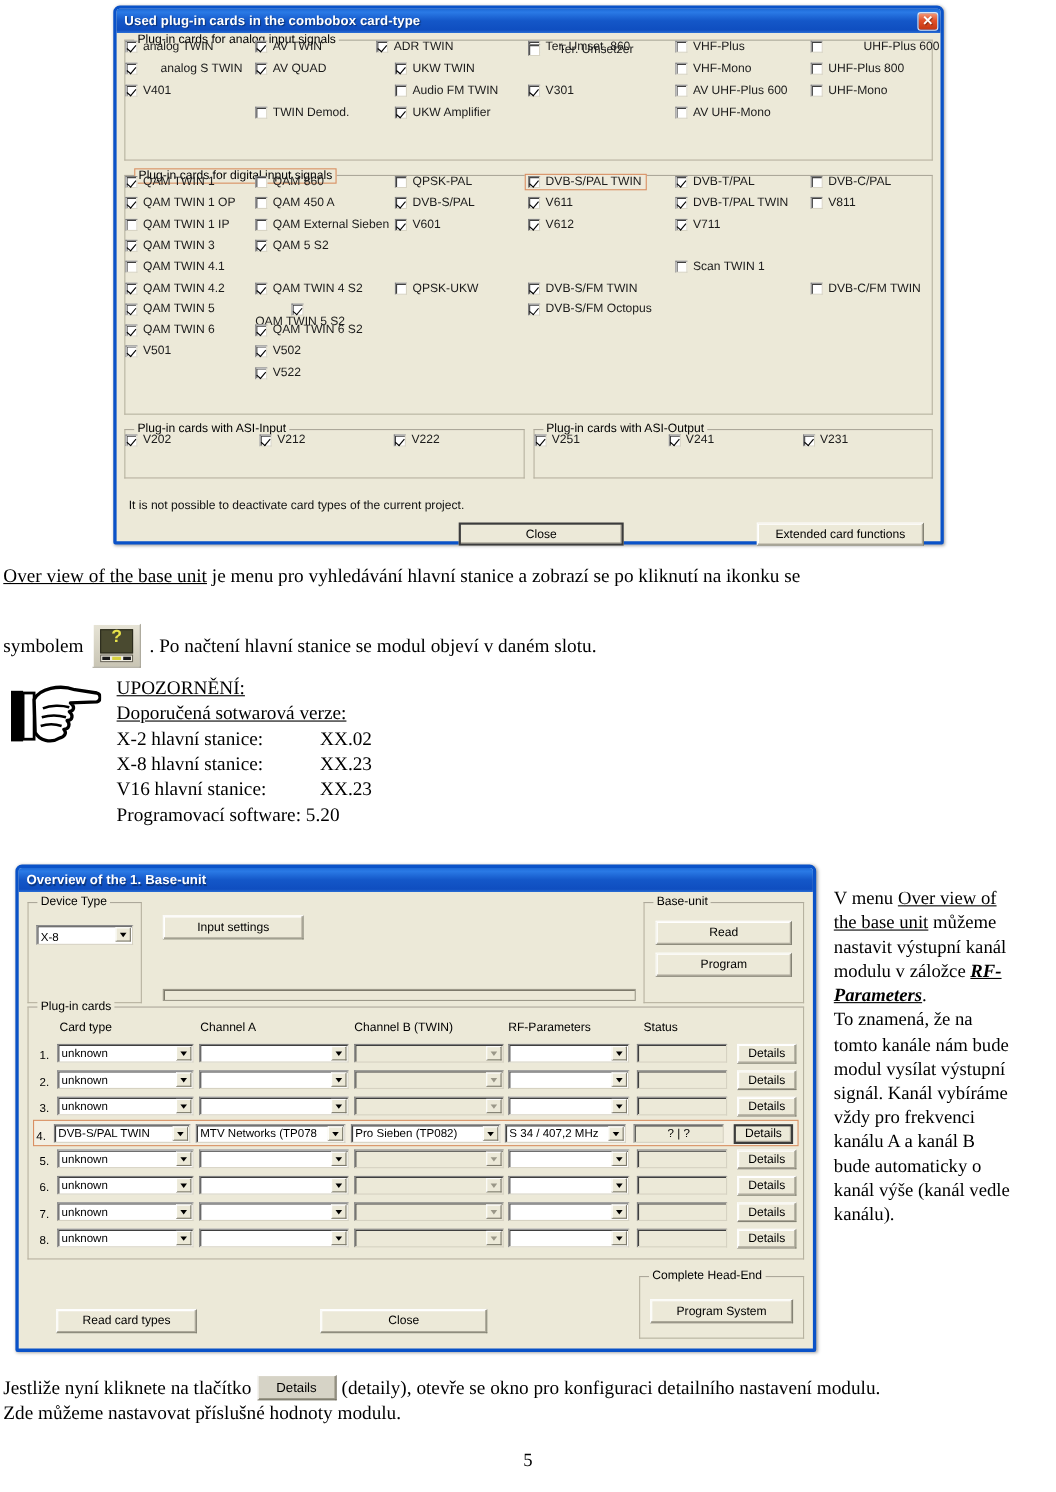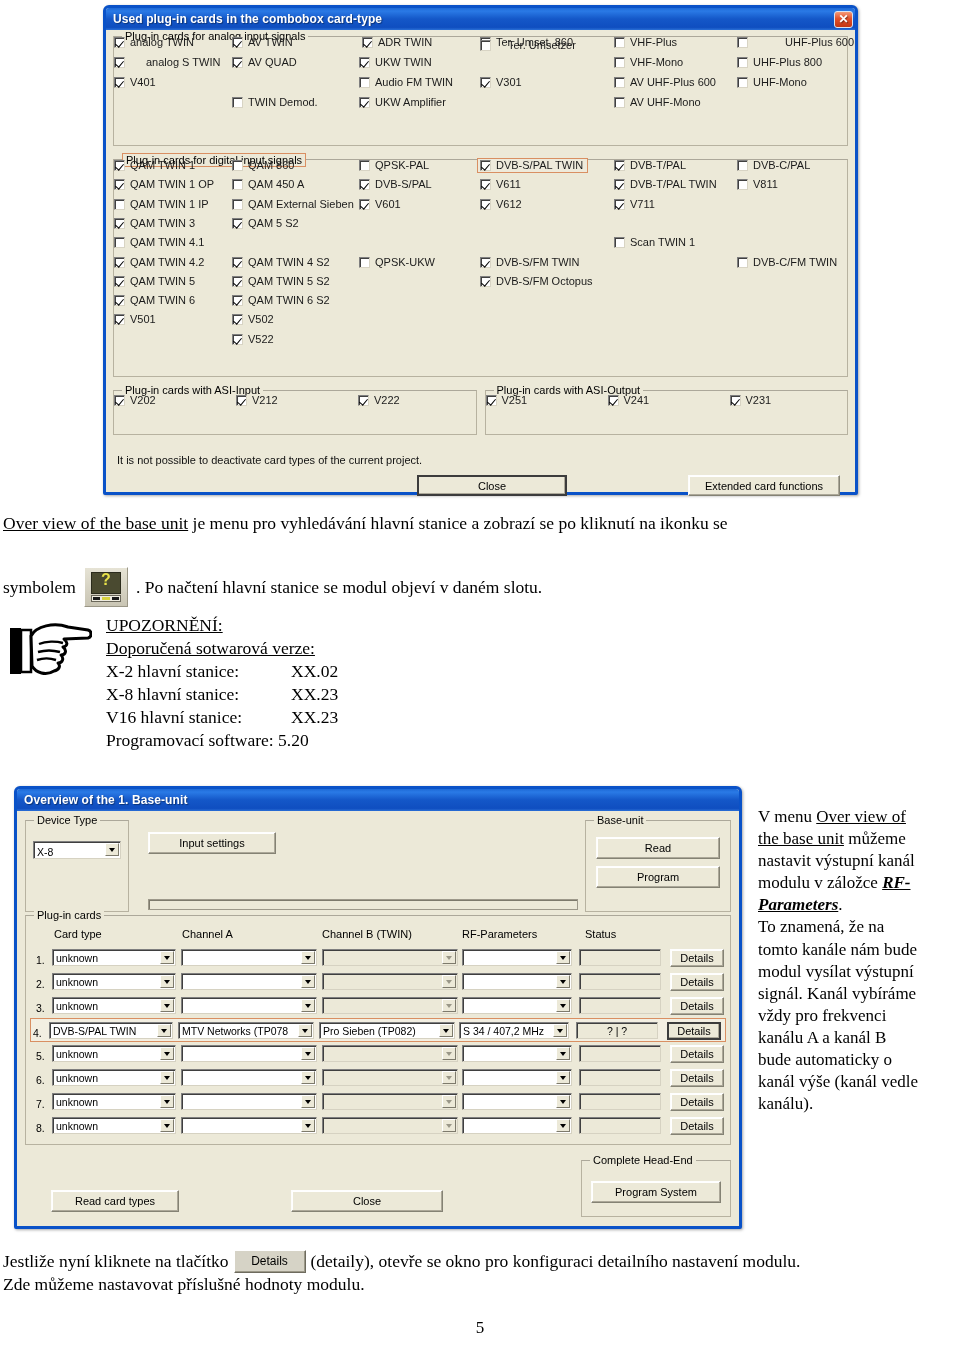--- a/index.html
+++ b/index.html
@@ -239,21 +239,21 @@
               <span>AV TWIN</span>
             </div>
             <div class="cb" style="left: 118px; top: 20px;">
               <span class="box on"></span>
               <span>AV QUAD</span>
             </div>
             <div class="cb" style="left: 118px; top: 60px;">
               <span class="box"></span>
               <span>TWIN Demod.</span>
             </div>
-            <div class="cb" style="left: 248px; top: 0px;">
+            <div class="cb" style="left: 228px; top: 0px;">
               <span class="box on"></span>
               <span>ADR TWIN</span>
             </div>
             <div class="cb" style="left: 245px; top: 20px;">
               <span class="box on"></span>
               <span>UKW TWIN</span>
             </div>
             <div class="cb" style="left: 245px; top: 40px;">
               <span class="box"></span>
               <span>Audio FM TWIN</span>
@@ -357,21 +357,21 @@
               <span>QAM External Sieben</span>
             </div>
             <div class="cb" style="left: 118px; top: 57.9px;">
               <span class="box on"></span>
               <span>QAM 5 S2</span>
             </div>
             <div class="cb" style="left: 118px; top: 96.5px;">
               <span class="box on"></span>
               <span>QAM TWIN 4 S2</span>
             </div>
-            <div class="cb" style="left: 118px; top: 115.8px;">
+            <div class="cb" style="left: 118px; top: 115.8px; flex-direction: column;">
               <span class="box on"></span>
               <span>QAM TWIN 5 S2</span>
             </div>
             <div class="cb" style="left: 118px; top: 135.1px;">
               <span class="box on"></span>
               <span>QAM TWIN 6 S2</span>
             </div>
             <div class="cb" style="left: 118px; top: 154.4px;">
               <span class="box on"></span>
               <span>V502</span>

